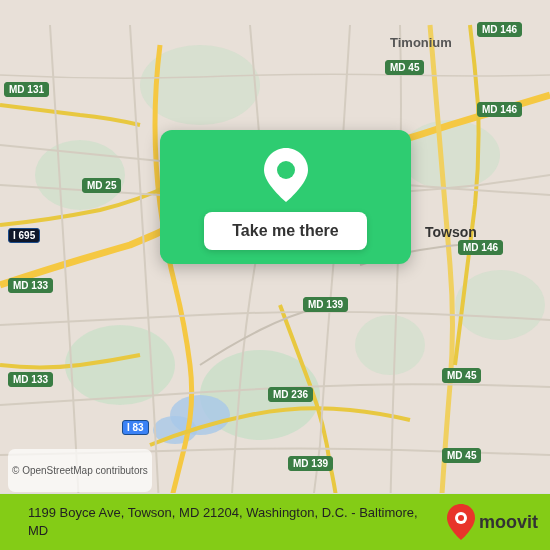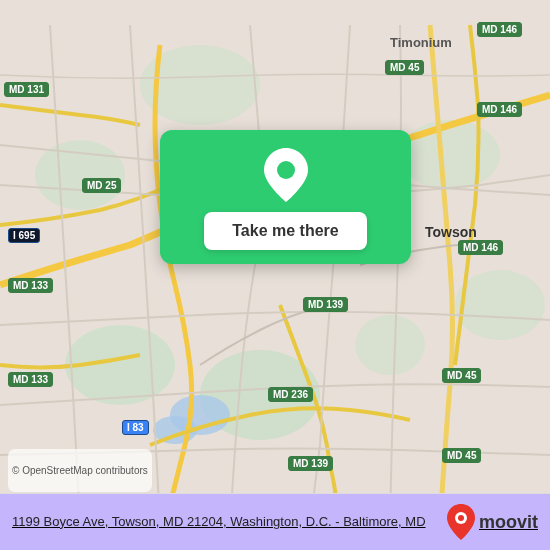--- a/index.html
+++ b/index.html
@@ -60,28 +60,27 @@
       white-space: nowrap;
       box-shadow: 0 2px 6px rgba(0,0,0,0.15);
     }
 
     
     #bottom-bar {
       position: absolute;
       bottom: 0;
       left: 0;
       width: 100%;
-      background: #c4b5fd;
-      padding: 10px 12px 10px 12px;
+      background: #84cc16;
+      padding: 10px 12px 10px 28px;
       display: flex;
       align-items: center;
       justify-content: space-between;
       border-top: 1px solid #ddd;
       z-index: 10;
-      text-decoration: underline;
     }
 
     #address-text {
       font-size: 13px;
       color: #222;
       flex: 1;
       line-height: 1.4;
     }
 
     #moovit-logo {

